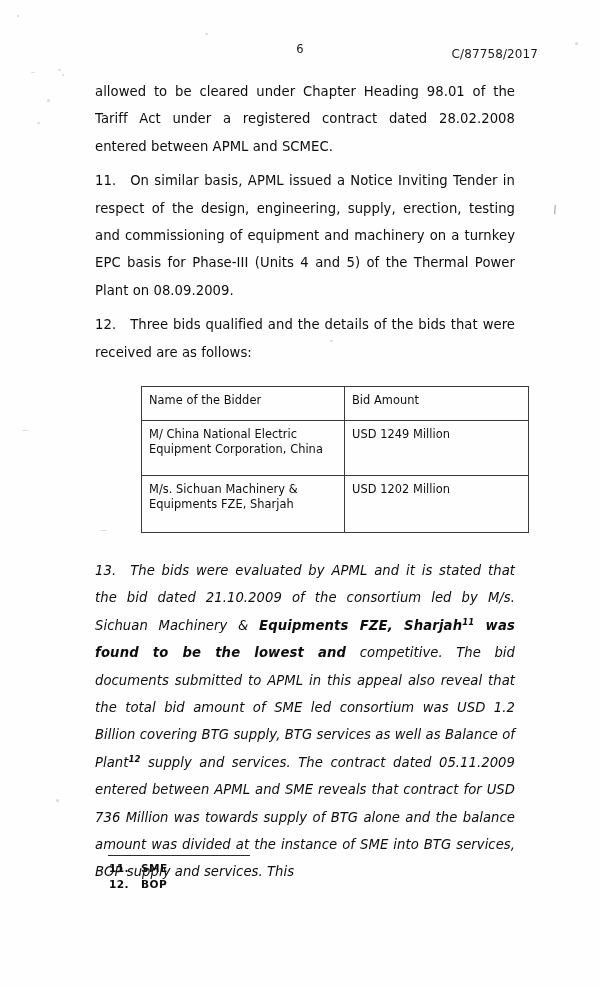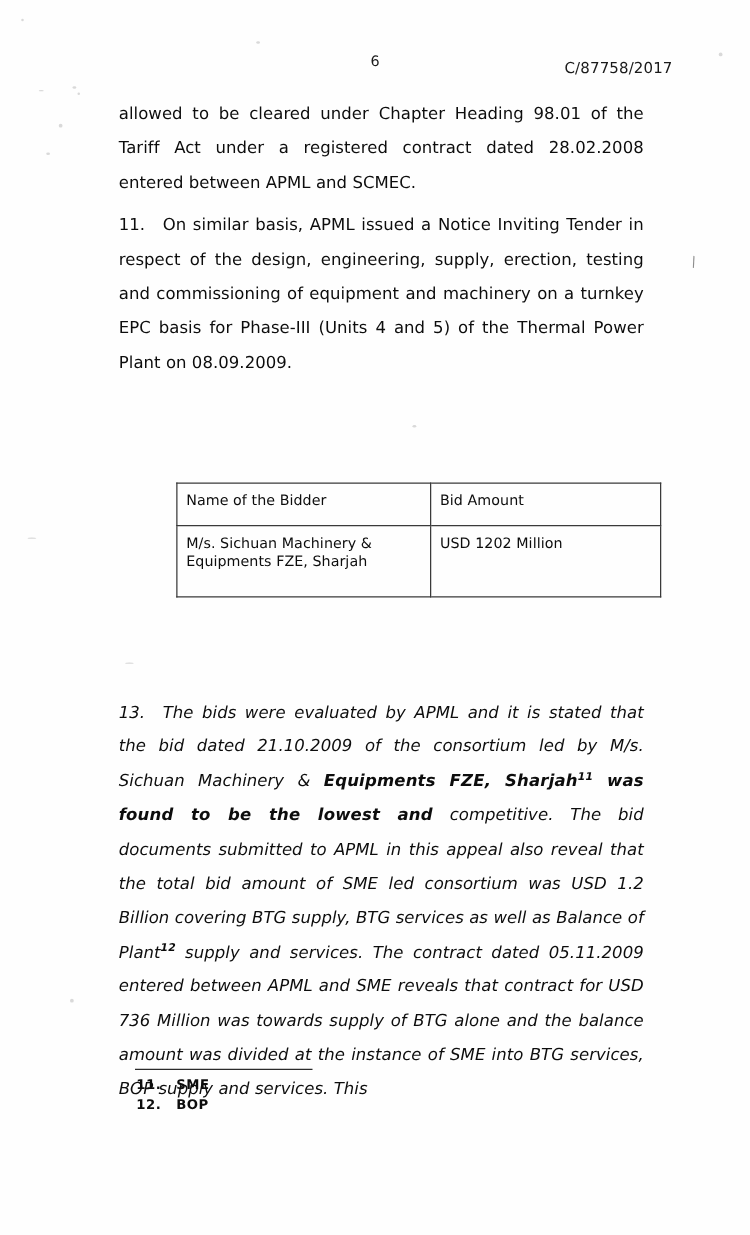--- a/index.html
+++ b/index.html
@@ -153,33 +153,40 @@
   <div class="case-number">C/87758/2017</div>
 
   <div class="body-block">
 
     <p class="para">allowed to be cleared under Chapter Heading 98.01 of the Tariff Act under a registered contract dated 28.02.2008 entered between APML and SCMEC.</p>
 
     <p class="para">
       <span class="num">11.</span><span>On similar basis, APML issued a Notice Inviting Tender in respect of the design, engineering, supply, erection, testing and commissioning of equipment and machinery on a turnkey EPC basis for Phase-III (Units 4 and 5) of the Thermal Power Plant on 08.09.2009.</span>
     </p>
 
+    <p class="para">
+      <span class="num">12.</span><span>Three bids qualified and the details of the bids that were received are as follows:</span>
+    </p>
   </div>
 
   <div class="bid-table-wrap">
     <table class="bid-table">
       <colgroup>
           <col class="c1">
           <col class="c2">
         </colgroup>
       <tbody>
         <tr class="r-head">
           <td>Name of the Bidder</td>
           <td>Bid Amount</td>
         </tr>
+        <tr class="r-2">
+          <td>M/ China National Electric Equipment Corporation, China</td>
+          <td>USD 1249 Million</td>
+        </tr>
         <tr class="r-3">
           <td>M/s. Sichuan Machinery &amp; Equipments FZE, Sharjah</td>
           <td>USD 1202 Million</td>
         </tr>
       </tbody>
     </table>
   </div>
 
   <div class="body-block" style="top:557px;font-style:italic;">
     <p class="para">

